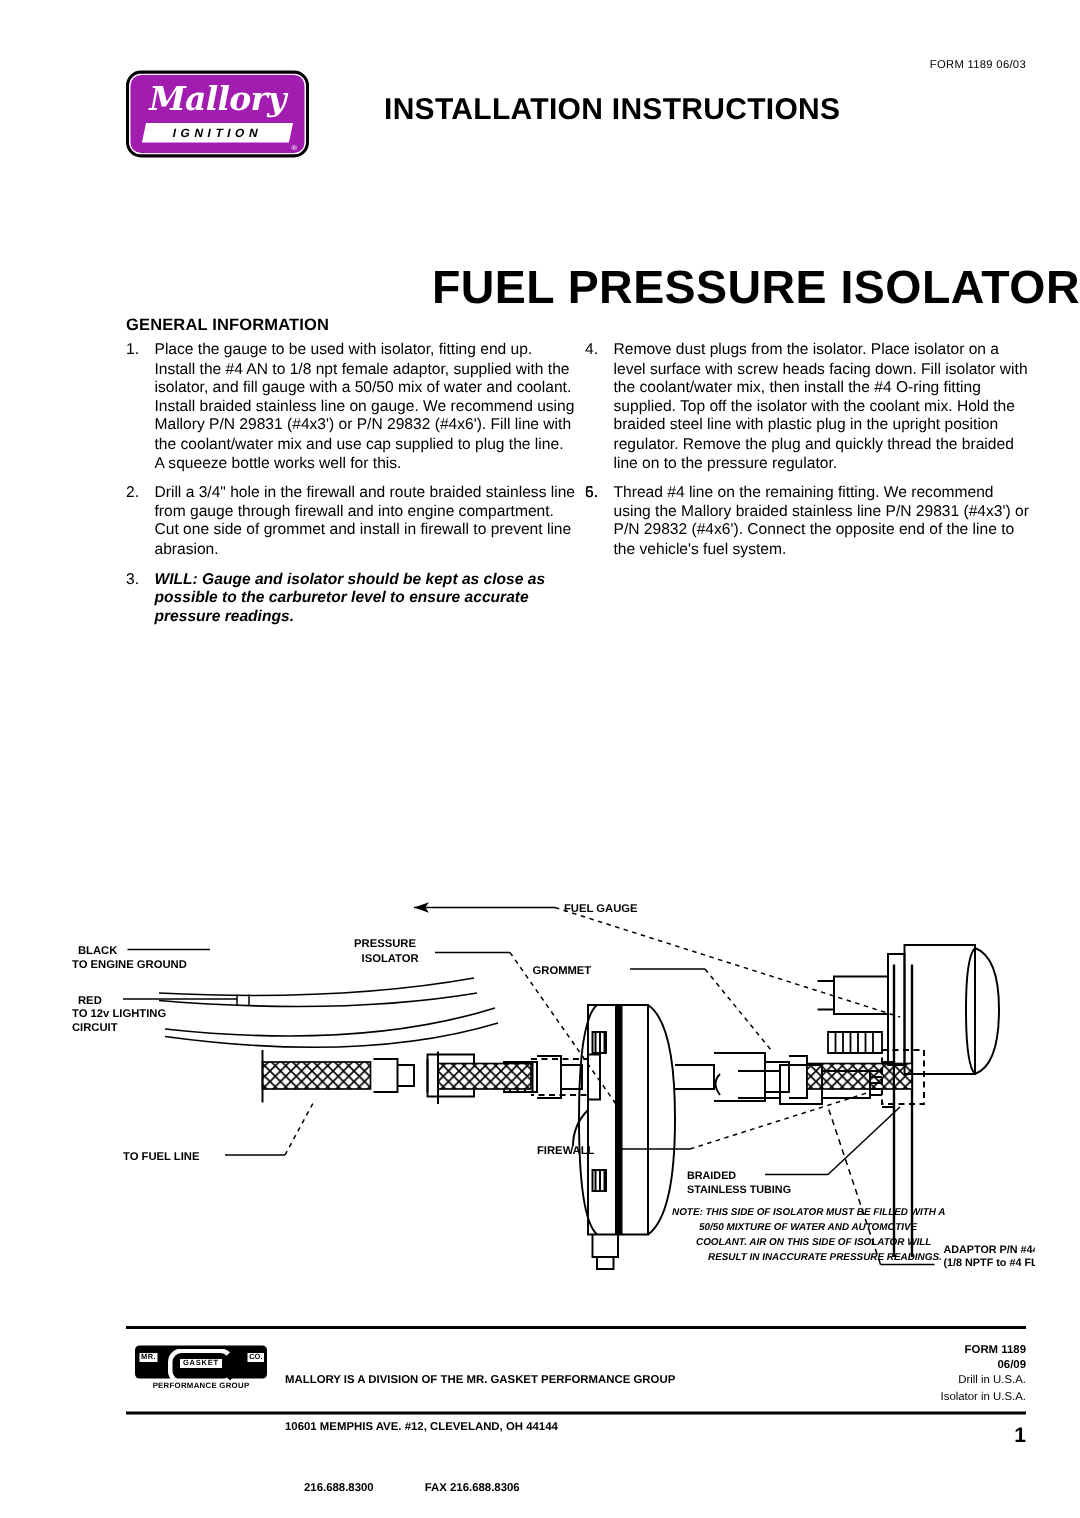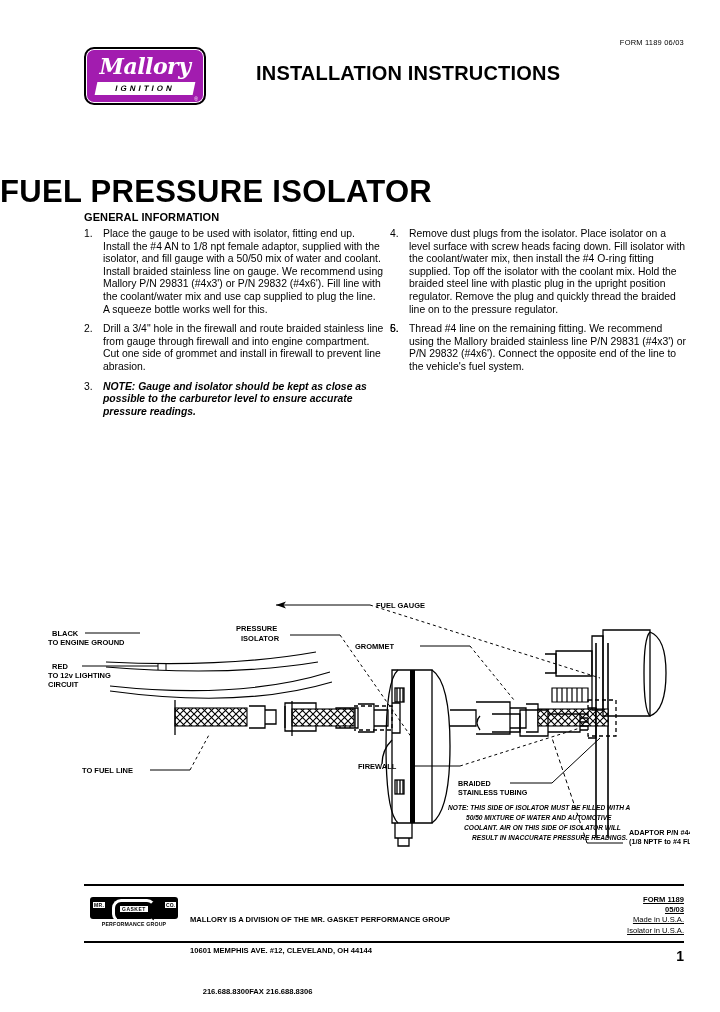--- a/index.html
+++ b/index.html
@@ -93,21 +93,21 @@
     font-size: 20px;
     font-weight: bold;
     letter-spacing: .2px;
     margin-left: 16px;
   }
 
   .doc-title {
     position: absolute;
     left: 0; right: 0;
     top: 153px;
-    text-align: left;
+    text-align: right;
     font-size: 31px;
     font-weight: bold;
     letter-spacing: .3px;
   }
 
   
   .section-head {
     position: absolute;
     left: 84px;
     top: 211px;
@@ -243,30 +243,29 @@
     left: 190px;
     top: 895px;
     font-size: 7.6px;
     font-weight: bold;
     line-height: 10.2px;
     white-space: pre;
   }
   .footer-addr .phones {
     display: inline-block;
   }
-  .footer-addr .fax { }
+  .footer-addr .fax { margin-left: 34px; }
 
   .footer-right {
     position: absolute;
     right: 36px;
     top: 895px;
     text-align: right;
     font-size: 7.6px;
     line-height: 10.2px;
-    text-decoration: underline;
   }
   .footer-right .b { font-weight: bold; }
 
   .page-num {
     position: absolute;
     right: 36px;
     top: 948px;
     font-size: 14px;
     font-weight: bold;
   }
@@ -299,21 +298,21 @@
       <li>
         <span class="num">1.</span>
         <span>Place the gauge to be used with isolator, fitting end up. Install the #4 AN to 1/8 npt female adaptor, supplied with the isolator, and fill gauge with a 50/50 mix of water and coolant. Install braided stainless line on gauge. We recommend using Mallory P/N 29831 (#4x3') or P/N 29832 (#4x6'). Fill line with the coolant/water mix and use cap supplied to plug the line. A squeeze bottle works well for this.</span>
       </li>
       <li>
         <span class="num">2.</span>
         <span>Drill a 3/4" hole in the firewall and route braided stainless line from gauge through firewall and into engine compartment. Cut one side of grommet and install in firewall to prevent line abrasion.</span>
       </li>
       <li>
         <span class="num">3.</span>
-        <span class="note-em">NOTE: Gauge and isolator should be kept as close as possible to the carburetor level to ensure accurate pressure readings.</span>
+        <span class="note-em">WILL: Gauge and isolator should be kept as close as possible to the carburetor level to ensure accurate pressure readings.</span>
       </li>
     </ol>
   </div>
 
   <div class="col col-right">
     <ol class="steps">
       <li>
         <span class="num">4.</span>
         <span>Remove dust plugs from the isolator. Place isolator on a level surface with screw heads facing down. Fill isolator with the coolant/water mix, then install the #4 O-ring fitting supplied. Top off the isolator with the coolant mix. Hold the braided steel line with plastic plug in the upright position regulator. Remove the plug and quickly thread the braided line on to the pressure regulator.</span>
       </li>
@@ -529,22 +528,22 @@
     <div>MALLORY IS A DIVISION OF THE MR. GASKET PERFORMANCE GROUP</div>
     <div>10601 MEMPHIS AVE. #12, CLEVELAND, OH 44144</div>
     <div>
       <span class="phones">216.688.8300</span><span class="fax">FAX 216.688.8306</span>
     </div>
     
   </div>
 
   <div class="footer-right">
     <div class="b">FORM 1189</div>
-    <div class="b">05/03</div>
-    <div>Made in U.S.A.</div>
+    <div class="b">06/09</div>
+    <div>Drill in U.S.A.</div>
     <div>Isolator in U.S.A.</div>
   </div>
 
   <div class="rule rule-bottom"></div>
 
   <div class="page-num">1</div>
 
 </div>
 
 </body></html>

